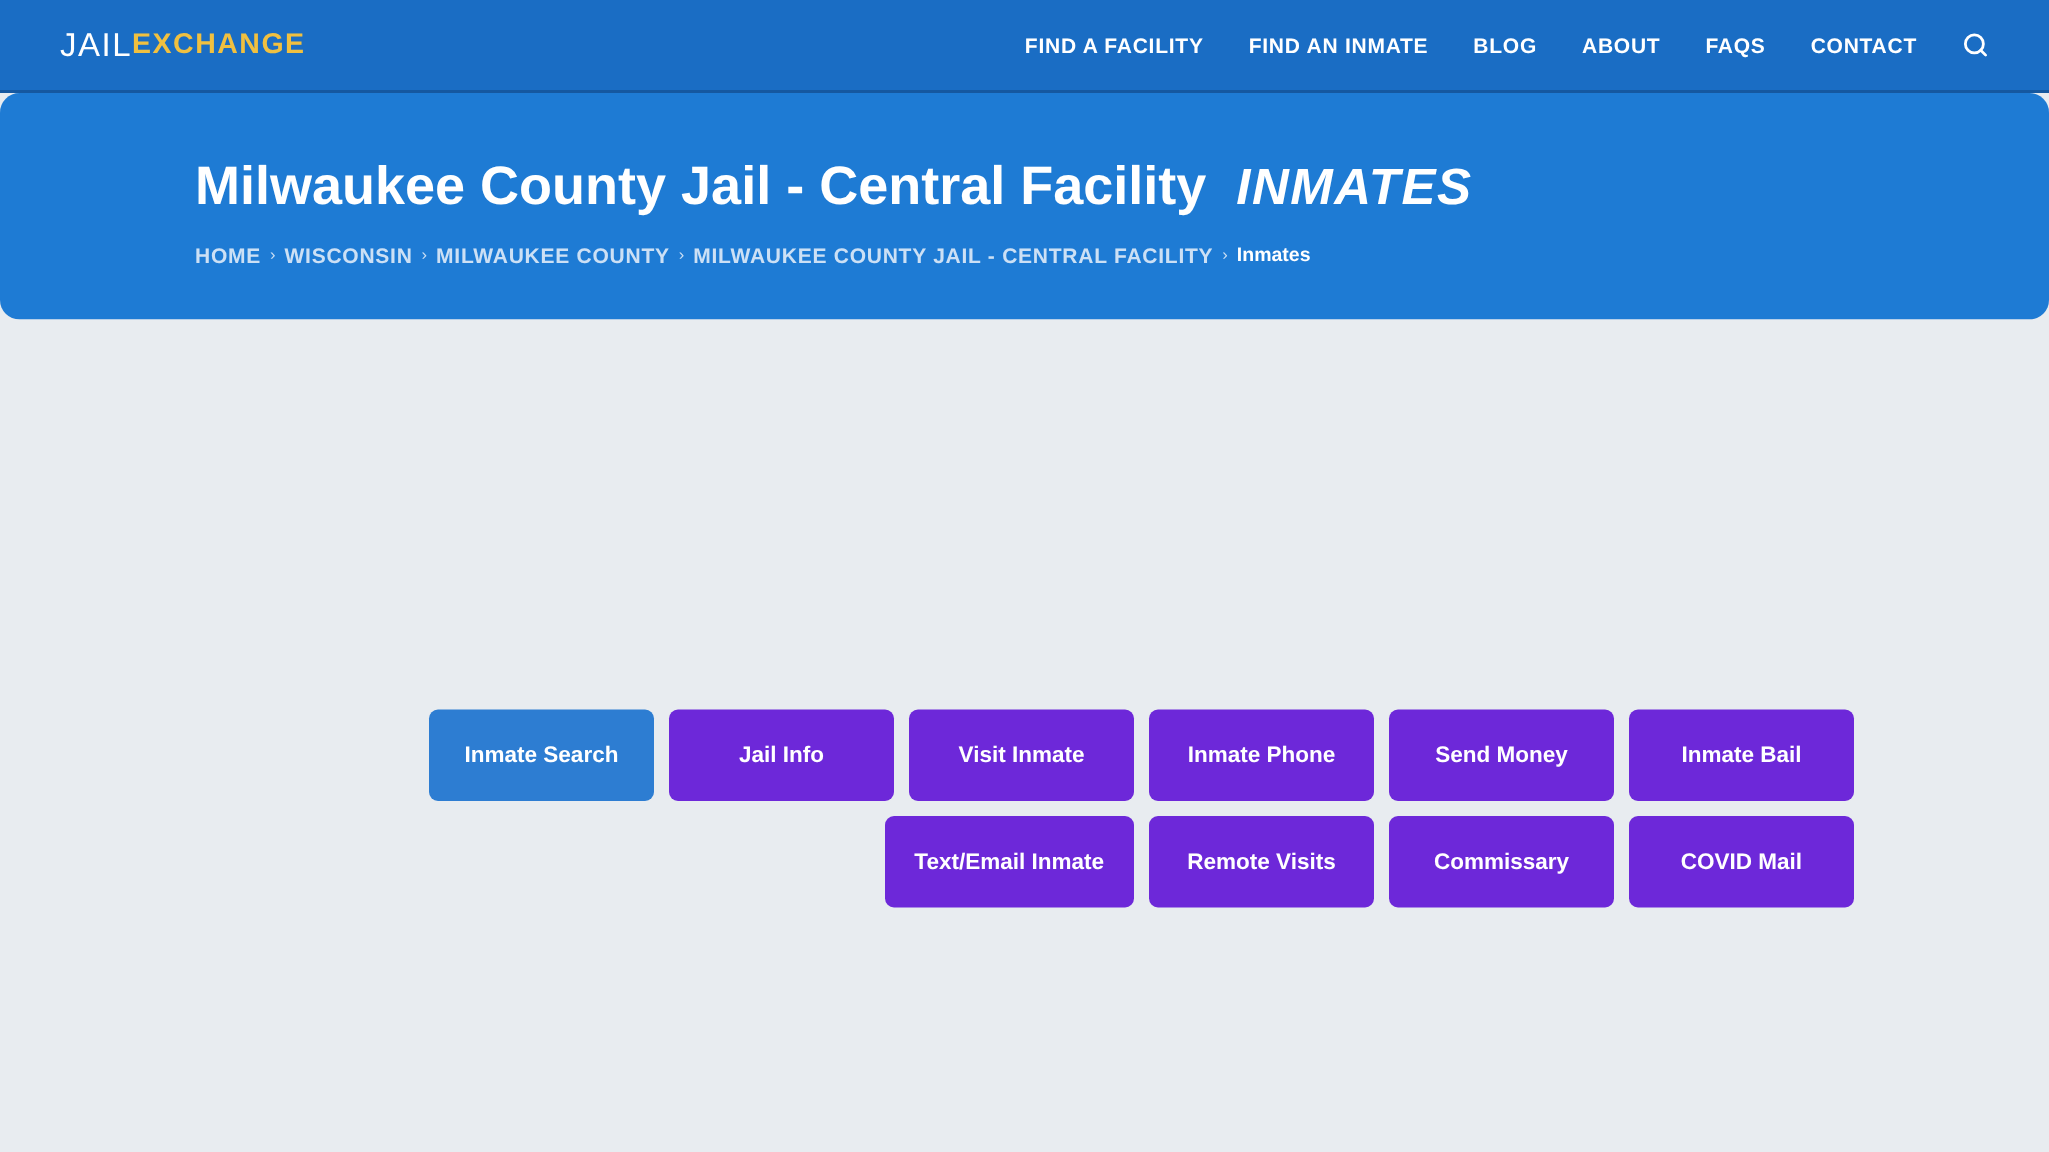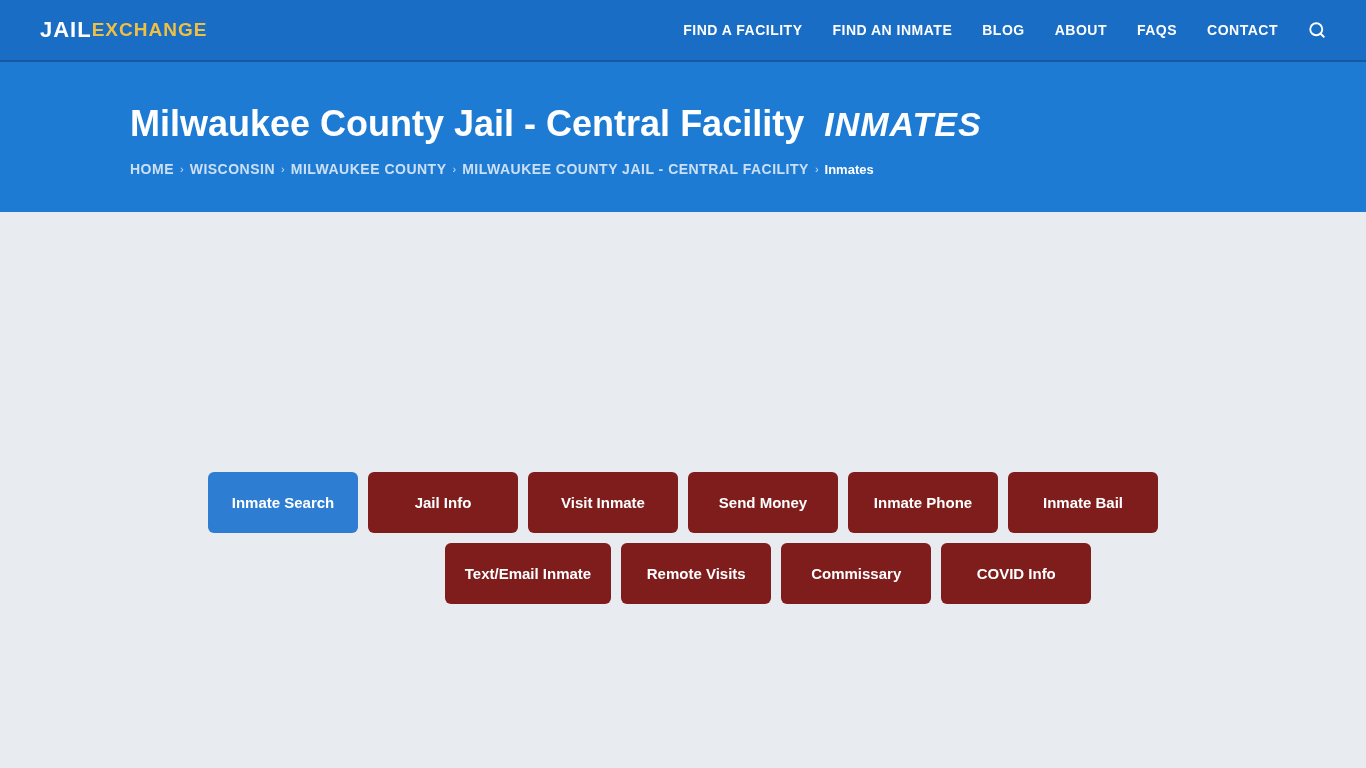--- a/index.html
+++ b/index.html
@@ -27,21 +27,21 @@
     }
 
     .logo {
       display: flex;
       align-items: center;
       text-decoration: none;
     }
 
     .logo-jail {
       font-size: 22px;
-      font-weight: 700;
+      font-weight: 400;
       color: #ffffff;
       letter-spacing: 1px;
     }
 
     .logo-exchange {
       font-size: 19px;
       font-weight: 900;
       color: #f0c040;
       letter-spacing: 1px;
     }
@@ -68,20 +68,21 @@
       color: #ffffff;
       font-size: 18px;
       display: flex;
       align-items: center;
     }
 
     
     .hero {
       background-color: #1e7bd4;
       padding: 40px 114px 35px 130px;
+      border-radius: 13px;
     }
 
     .hero-title {
       font-size: 36px;
       font-weight: 800;
       color: #ffffff;
       margin-bottom: 16px;
       line-height: 1.2;
     }
 
@@ -120,21 +121,21 @@
       background-color: #e8ecf0;
       padding: 40px 130px 60px 130px;
       min-height: 450px;
     }
 
     
     .button-section {
       margin-top: 220px;
       display: flex;
       flex-direction: column;
-      align-items: center;
+      align-items: flex-end;
       gap: 10px;
     }
 
     .button-row {
       display: flex;
       gap: 10px;
       flex-wrap: nowrap;
     }
 
     .nav-btn {
@@ -148,21 +149,21 @@
       text-align: center;
       color: #ffffff;
       transition: background-color 0.2s;
     }
 
     .nav-btn.active {
       background-color: #2d7dd2;
     }
 
     .nav-btn.teal {
-      background-color: #7f1d1d;
+      background-color: #6d28d9;
     }
   </style>
 </head>
 <body>
 
 <header>
   <a href="#" class="logo">
     <span class="logo-jail">JAIL</span>
     <span class="logo-exchange">EXCHANGE</span>
   </a>
@@ -199,25 +200,25 @@
     <span class="current">Inmates</span>
   </nav>
 </div>
 
 <div class="main-content">
   <div class="button-section">
     <div class="button-row" id="btn-row-1">
         <button class="nav-btn active">Inmate Search</button>
         <button class="nav-btn teal">Jail Info</button>
         <button class="nav-btn teal">Visit Inmate</button>
+        <button class="nav-btn teal">Inmate Phone</button>
         <button class="nav-btn teal">Send Money</button>
-        <button class="nav-btn teal">Inmate Phone</button>
         <button class="nav-btn teal">Inmate Bail</button>
       </div>
     <div class="button-row" id="btn-row-2">
         <div style="min-width: 160px;"></div>
         <button class="nav-btn teal">Text/Email Inmate</button>
         <button class="nav-btn teal">Remote Visits</button>
         <button class="nav-btn teal">Commissary</button>
-        <button class="nav-btn teal">COVID Info</button>
+        <button class="nav-btn teal">COVID Mail</button>
       </div>
   </div>
 </div>
 
 </body></html>

